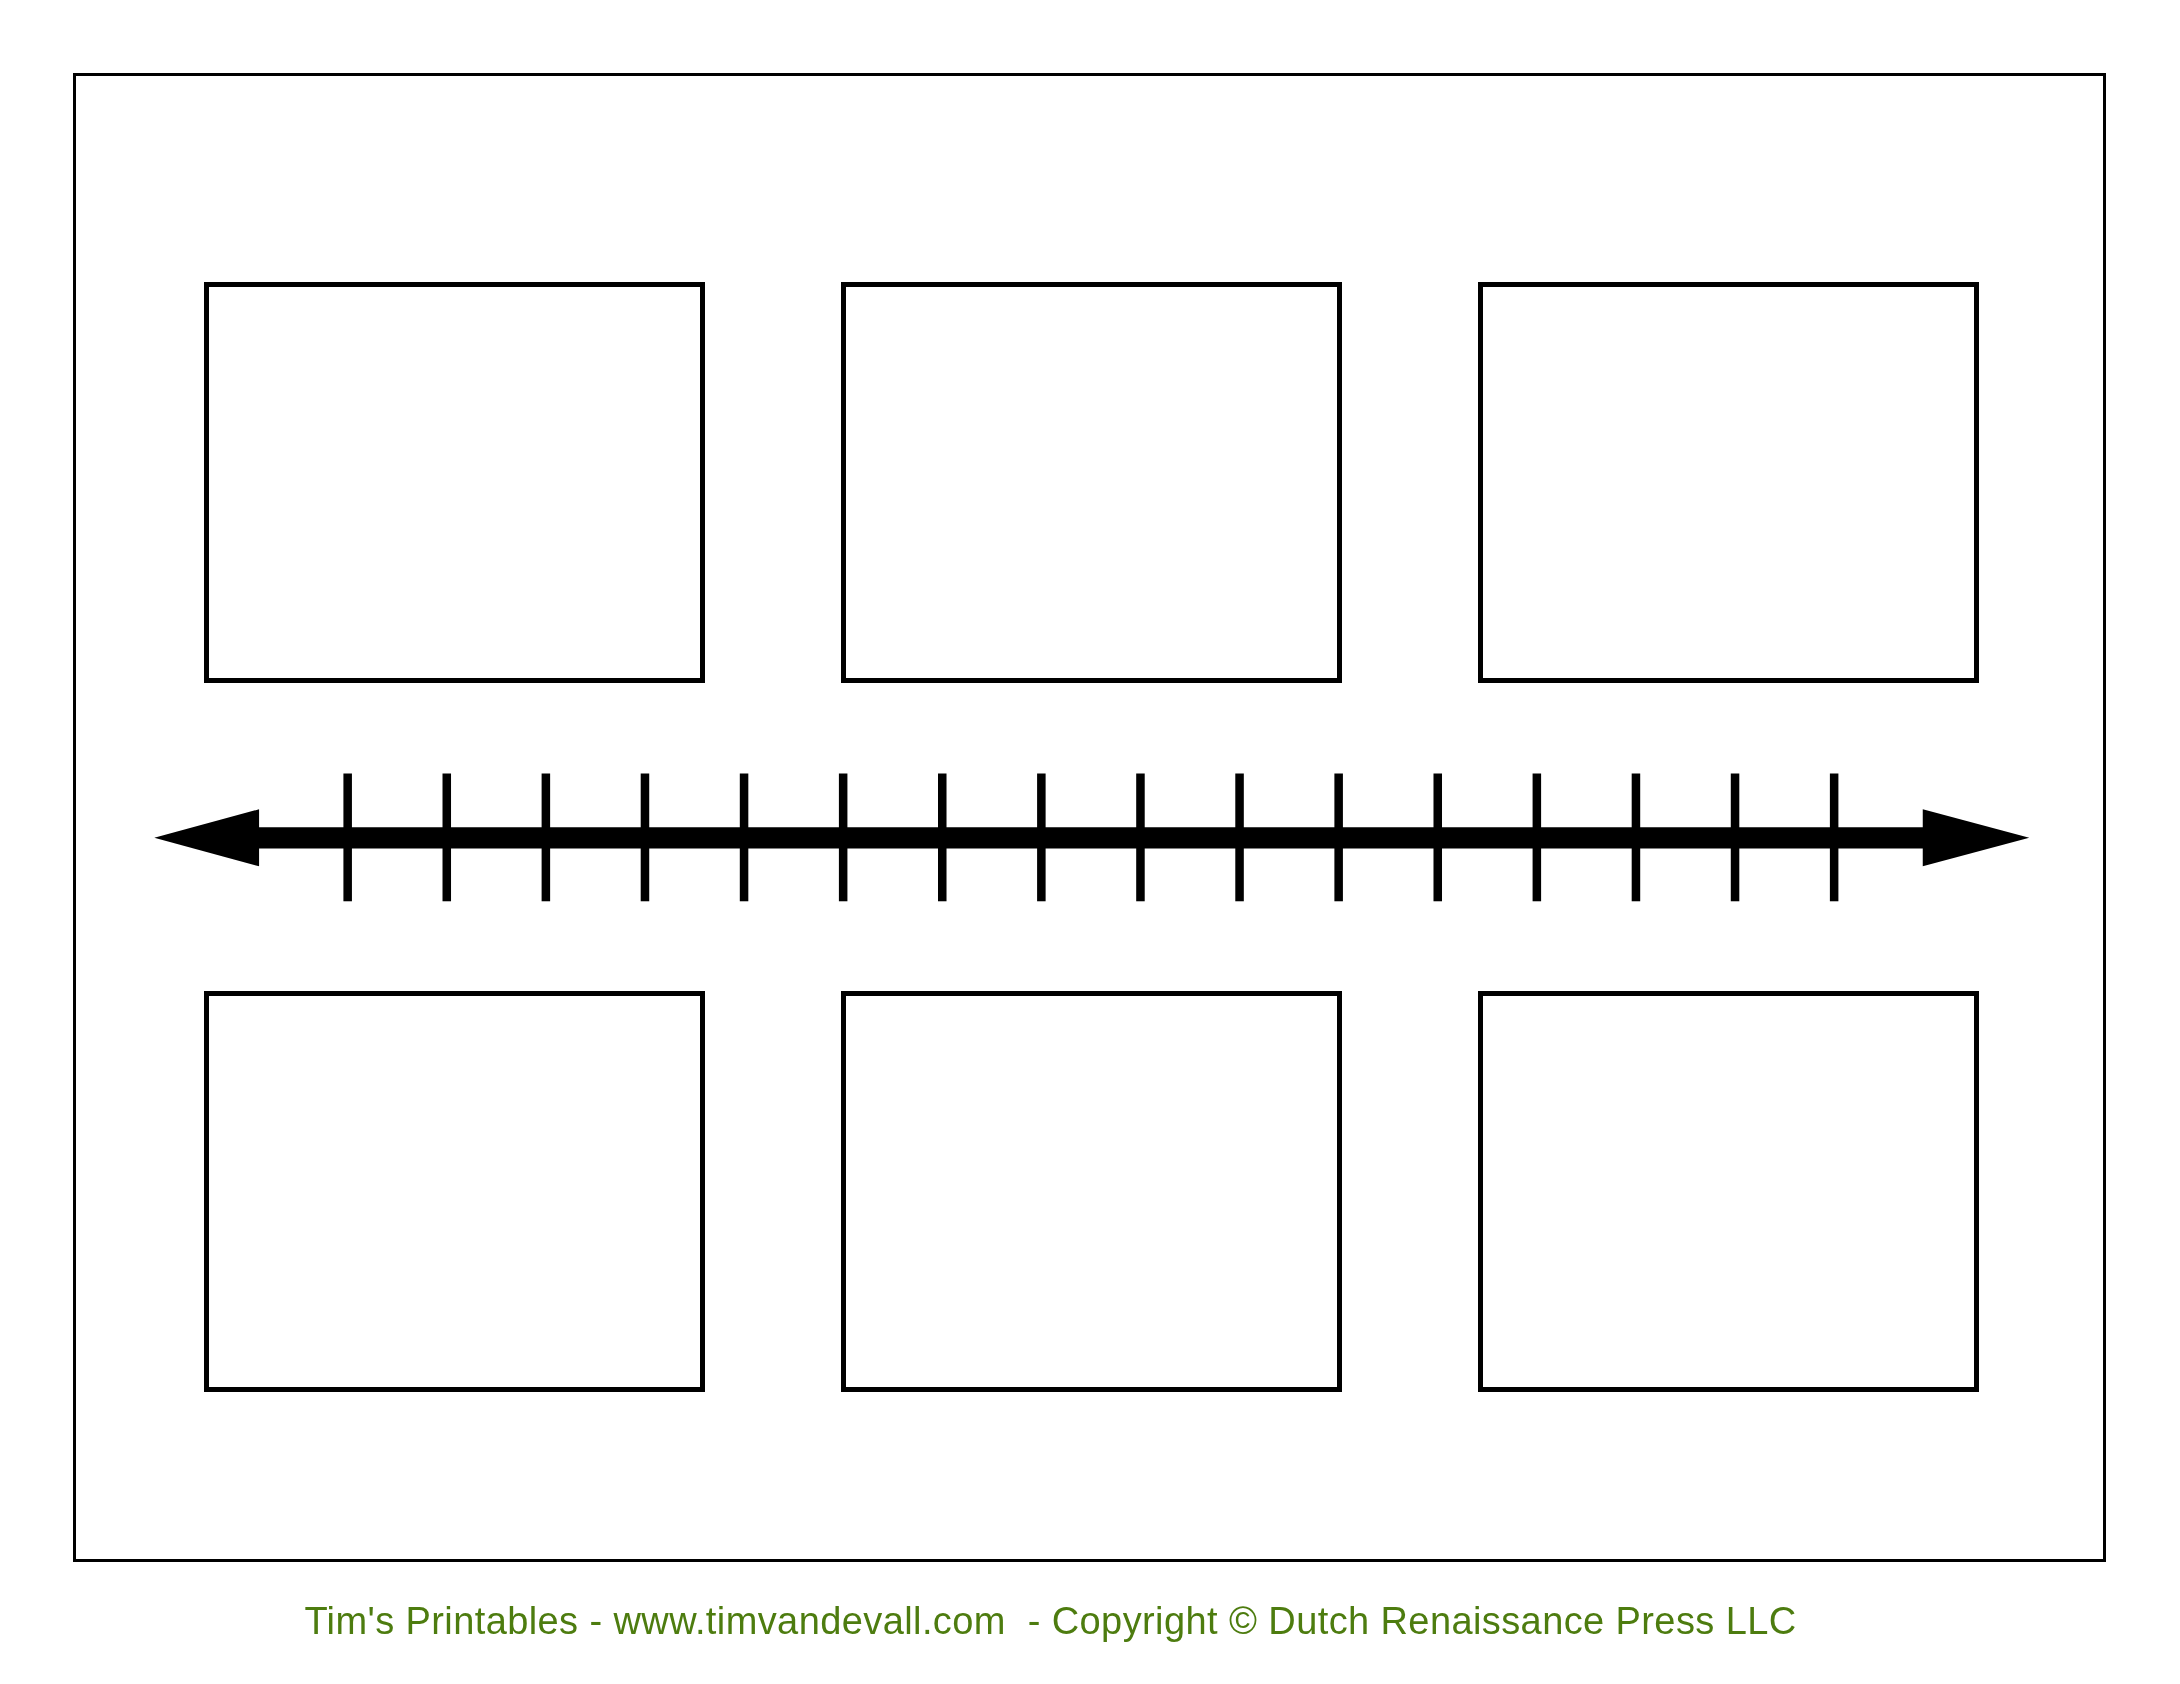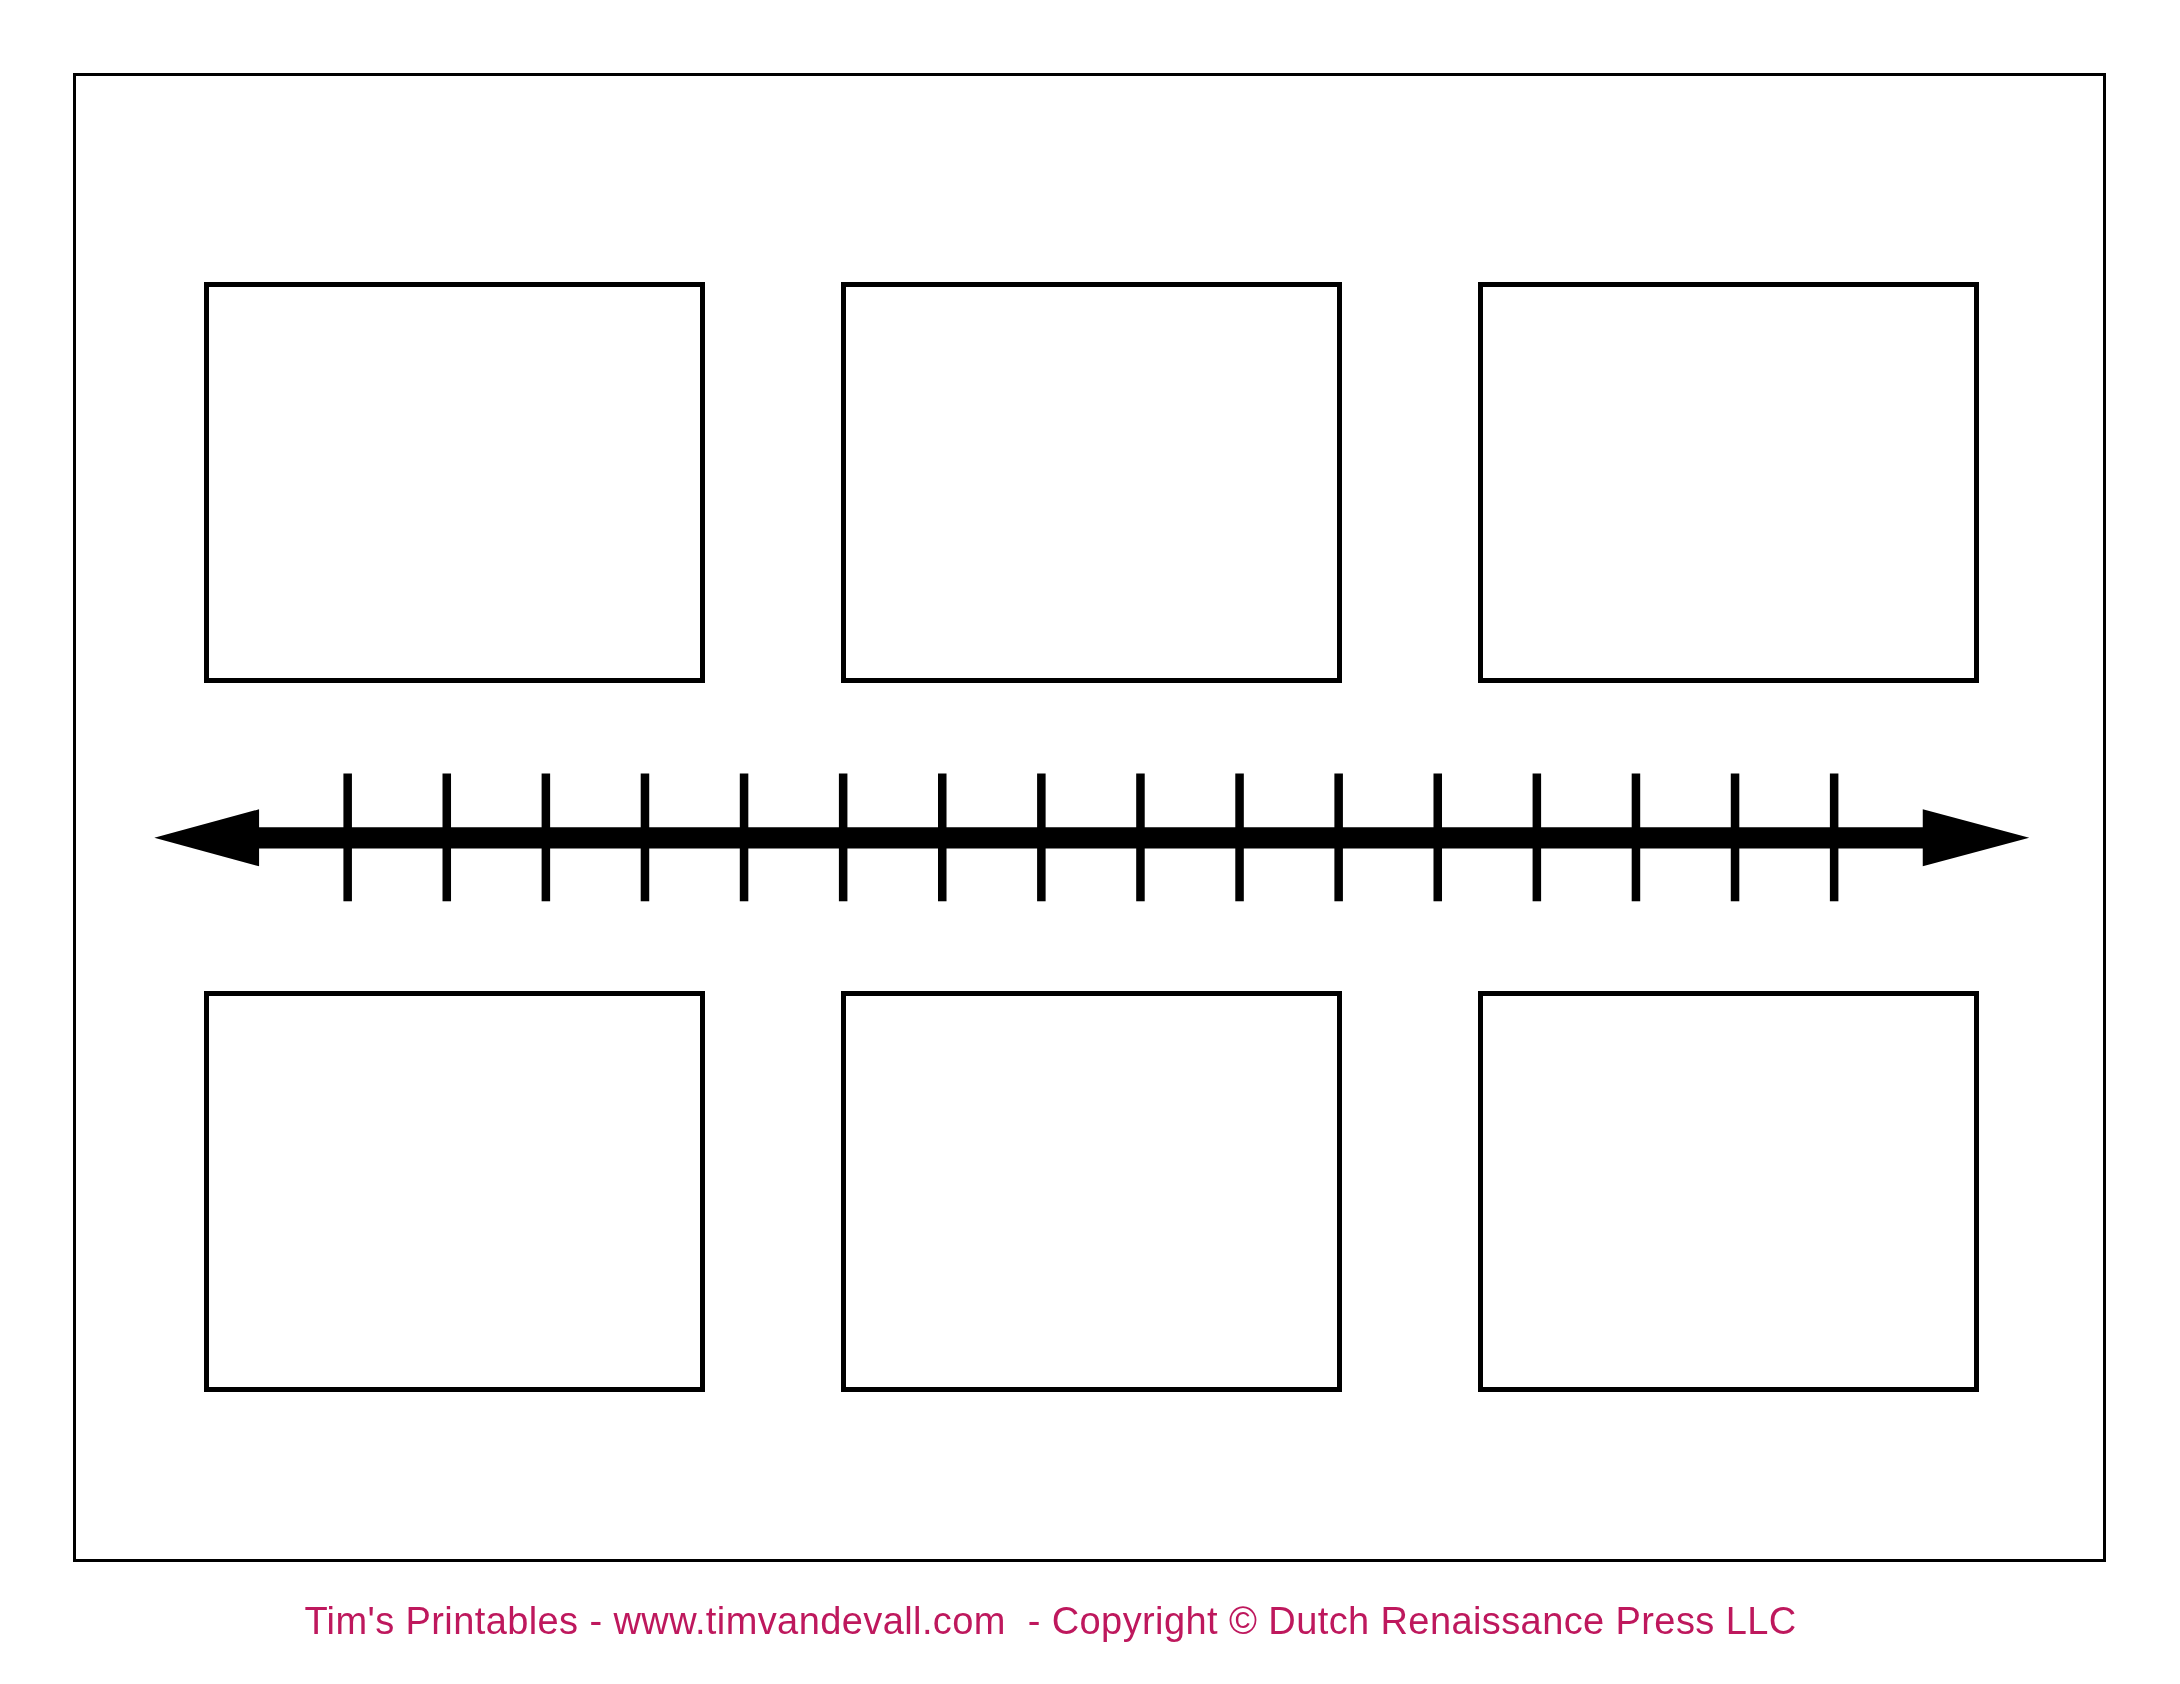--- a/index.html
+++ b/index.html
@@ -52,21 +52,21 @@
     pointer-events: none;
   }
   .footer-credit {
     position: absolute;
     left: 0;
     top: 1601px;
     width: 2101px;
     text-align: center;
     font-size: 38px;
     line-height: 1.1;
-    color: #be185d;
+    color: #4d7c0f;
     letter-spacing: 0.4px;
     white-space: pre;
   }
 </style>
 </head>
 <body>
 
 <div id="page">
 
   <div class="page-border"></div>

